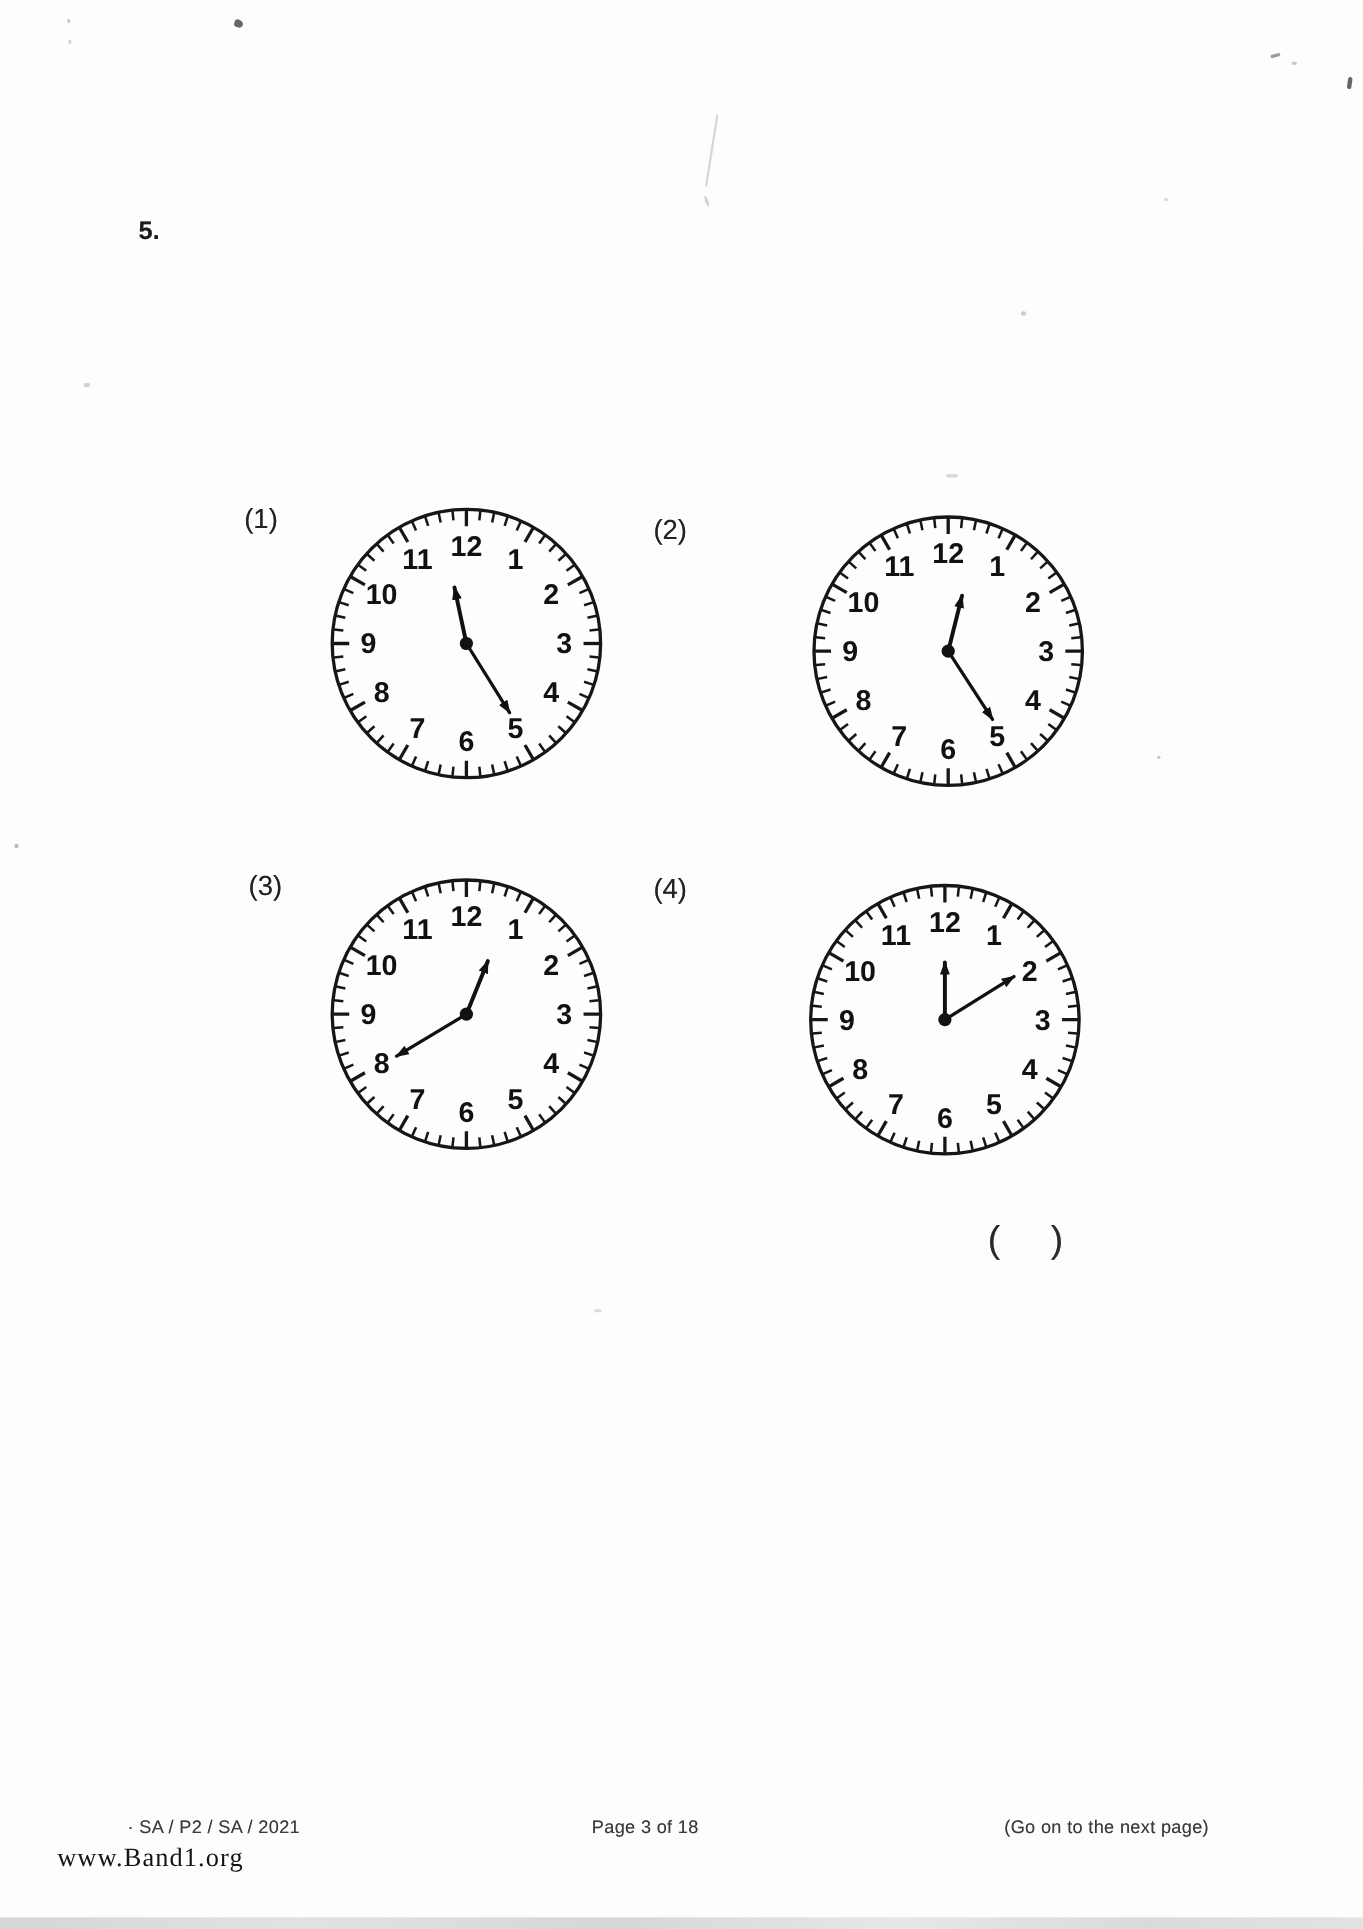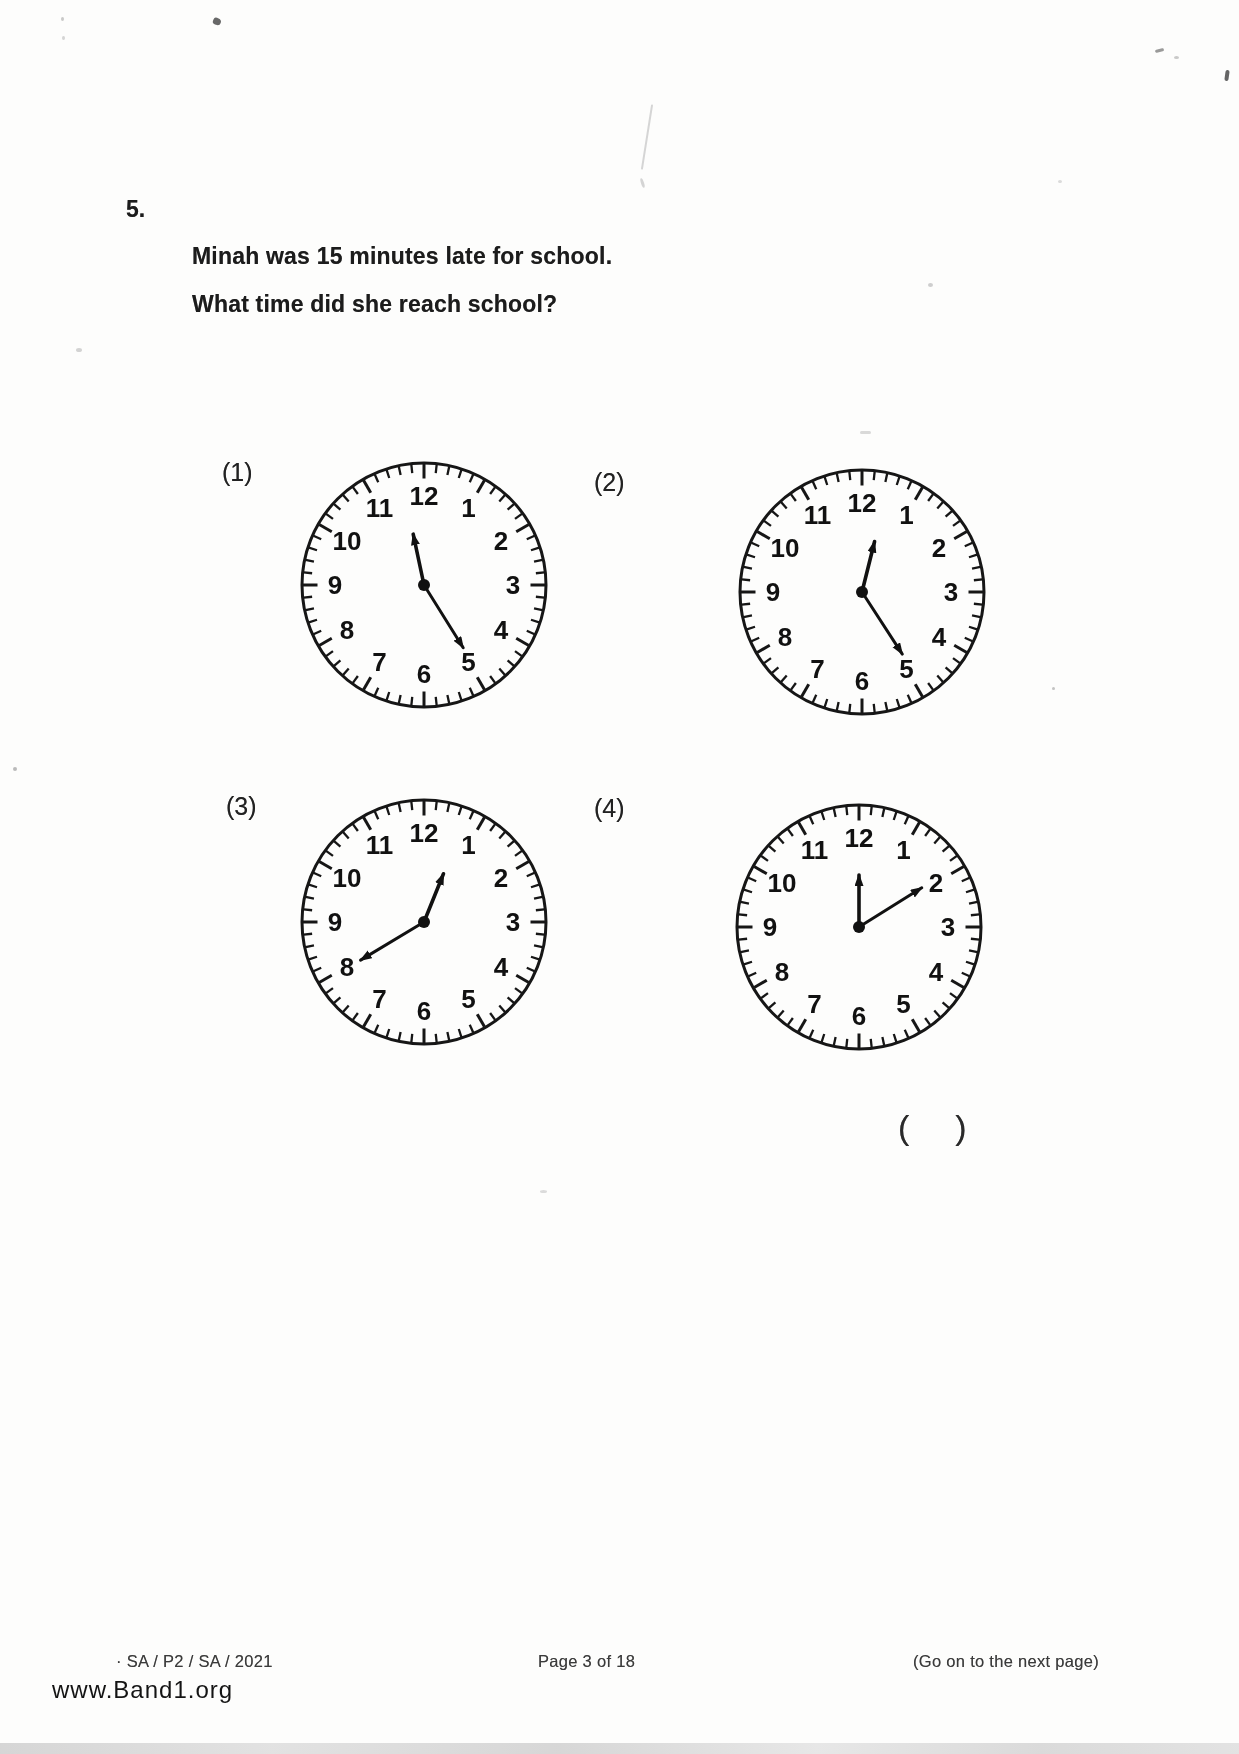--- a/index.html
+++ b/index.html
@@ -52,21 +52,21 @@
     position:absolute;top:1652px;
     font-size:16.5px;color:#3b3b3b;letter-spacing:.3px;
     text-shadow:0 0 .4px rgba(40,40,40,.5);
     white-space:nowrap;
   }
   .f-left{left:116px}
   .f-center{left:538px}
   .f-right{left:913px}
   .watermark{
     position:absolute;left:52px;top:1676px;
-    font-family:Liberation Sans, sans-serif;
+    font-family:Liberation Serif, serif;
     font-size:24px;color:#141414;letter-spacing:1px;
     white-space:nowrap;
   }
   .bottom-strip{
     position:absolute;left:0;top:1743px;width:1239px;height:11px;
     background:linear-gradient(90deg,#cfcfcf 0%,#dddddd 22%,#d0d0d0 45%,#e3e3e3 66%,#d4d4d4 84%,#dedede 100%);
     opacity:.85;
   }
   
   .art{position:absolute;background:#8a8a8a;border-radius:50%;}
@@ -109,22 +109,20 @@
   <div class="art a8"></div>
   <div class="art a9"></div>
   <div class="art a10"></div>
   <div class="art a11"></div>
   <div class="art a12"></div>
   <div class="art a13"></div>
   <div class="art a14"></div>
   <div class="art a15"></div>
 
   <div class="qnum">5.</div>
-  <div class="qline qline2">Minah was 15 minutes late for school.</div>
-  <div class="qline qline3">What time did she reach school?</div>
 
   <div class="opt-label lbl1">(1)</div>
   <div class="clock pos1"><svg width="272" height="272" viewBox="0 0 272 272">
         <circle cx="136" cy="136" r="122" fill="none" stroke="#161616" stroke-width="3"></circle>
         <line x1="136" y1="15" x2="136" y2="29.5" stroke="#161616" stroke-width="3"></line>
         <line x1="148.64794405538606" y1="15.662850660438934" x2="147.759452117611" y2="24.116286771069255" stroke="#161616" stroke-width="2.3"></line>
         <line x1="161.15731458894888" y1="17.64414031120951" x2="159.39006521699793" y2="25.958394917446867" stroke="#161616" stroke-width="2.3"></line>
         <line x1="173.39105631936863" y1="20.922161528286424" x2="170.7644118671816" y2="29.00614191679523" stroke="#161616" stroke-width="2.3"></line>
         <line x1="185.2151338121718" y1="25.460999625245293" x2="181.7578723460275" y2="33.2261360152074" stroke="#161616" stroke-width="2.3"></line>
         <line x1="196.5" y1="31.21092614208291" x2="189.25" y2="43.76829449695728" stroke="#161616" stroke-width="3"></line>

